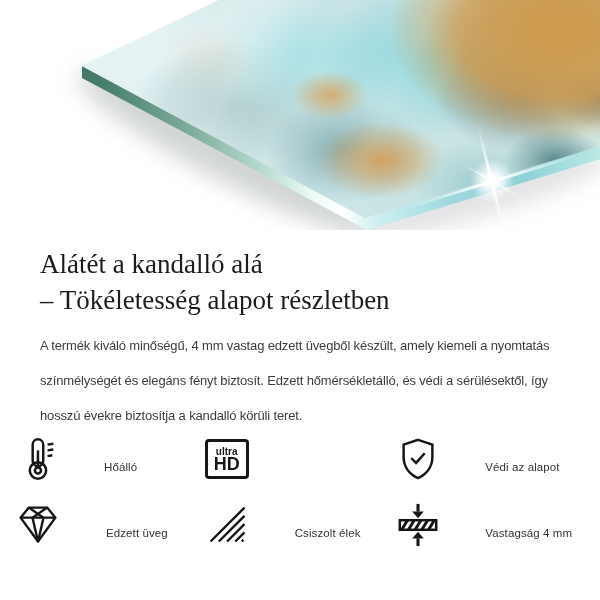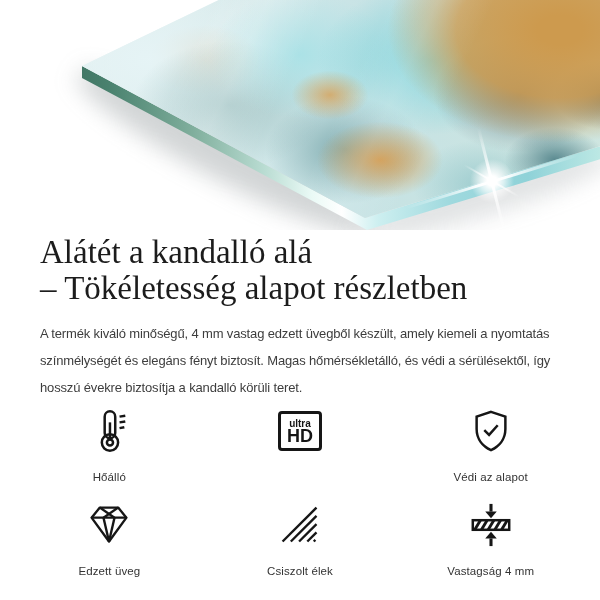--- a/index.html
+++ b/index.html
@@ -45,32 +45,32 @@
   .sparkle::before { content:""; position:absolute; left:-26px; top:-26px; width:52px; height:52px;
       background:radial-gradient(circle, rgba(255,255,255,1) 0 5px, rgba(255,255,255,.65) 12px,
                  rgba(255,255,255,0) 60%); }
   .ray { position:absolute; background:linear-gradient(90deg, rgba(255,255,255,0),
          #ffffff 45%, #ffffff 55%, rgba(255,255,255,0)); }
   .ray.h  { width:180px; height:3px; left:-90px; top:-1.5px; transform:rotate(-17deg); }
   .ray.v  { width:110px; height:2.5px; left:-55px; top:-1.25px; transform:rotate(76deg); }
   .ray.d  { width:64px;  height:2px;  left:-32px; top:-1px;   transform:rotate(30deg); }
 
   
-  .title { margin:4px 40px 0; font-family:"Liberation Serif", serif; font-weight:400;
-           color:#1c1c1c; font-size:33px; line-height:36px; }
+  .title { margin:16px 40px 0; font-family:"Liberation Serif", serif; font-weight:400;
+           color:#1c1c1c; font-size:27px; line-height:36px; }
   .title div { white-space:nowrap; }
 
   .desc { margin:14px 40px 0; color:#3d3d3d; font-size:13px; line-height:27px;
           letter-spacing:-0.15px; }
-  .desc div { white-space:nowrap; }
+  .desc div { white-space:nowrap;margin-top:8px; }
 
   
   .features { margin-top:6px; padding:0 14px; display:grid;
               grid-template-columns:repeat(3,1fr); row-gap:18px; }
-  .feature { display:flex; flex-direction:column; align-items:center; }
+  .feature { display:flex; align-items:center;gap:44px; }
   .icon-wrap { height:48px; display:flex; align-items:center; justify-content:center; }
   .feature .label { margin-top:16px; font-size:11.5px; color:#333333; letter-spacing:0.1px; }
   svg.fi { stroke:#161616; fill:none; stroke-width:2.6; }
 
   .hd-box { width:44px; height:40px; border:3px solid #161616; border-radius:4px;
             display:flex; flex-direction:column; align-items:center; justify-content:center;
             color:#161616; font-weight:700; }
   .hd-top { font-size:10px; line-height:10px; }
   .hd-bottom { font-size:18px; line-height:15px; }
 </style>
@@ -89,21 +89,21 @@
   </div>
 </div>
 
 <h1 class="title">
   <div>Alátét a kandalló alá</div>
   <div>– Tökéletesség alapot részletben</div>
 </h1>
 
 <div class="desc">
   <div>A termék kiváló minőségű, 4 mm vastag edzett üvegből készült, amely kiemeli a nyomtatás</div>
-  <div>színmélységét és elegáns fényt biztosít. Magas hőmérsékletálló, és védi a sérülésektől, így</div>
+  <div>színmélységét és elegáns fényt biztosít. Edzett hőmérsékletálló, és védi a sérülésektől, így</div>
   <div>hosszú évekre biztosítja a kandalló körüli teret.</div>
 </div>
 
 <div class="features">
 
   <div class="feature">
     <div class="icon-wrap">
       <svg class="fi" width="46" height="46" viewBox="0 0 48 48">
         <rect x="19.5" y="3.5" width="11" height="28" rx="5.5"></rect>
         <circle cx="25" cy="36" r="8.5"></circle>

